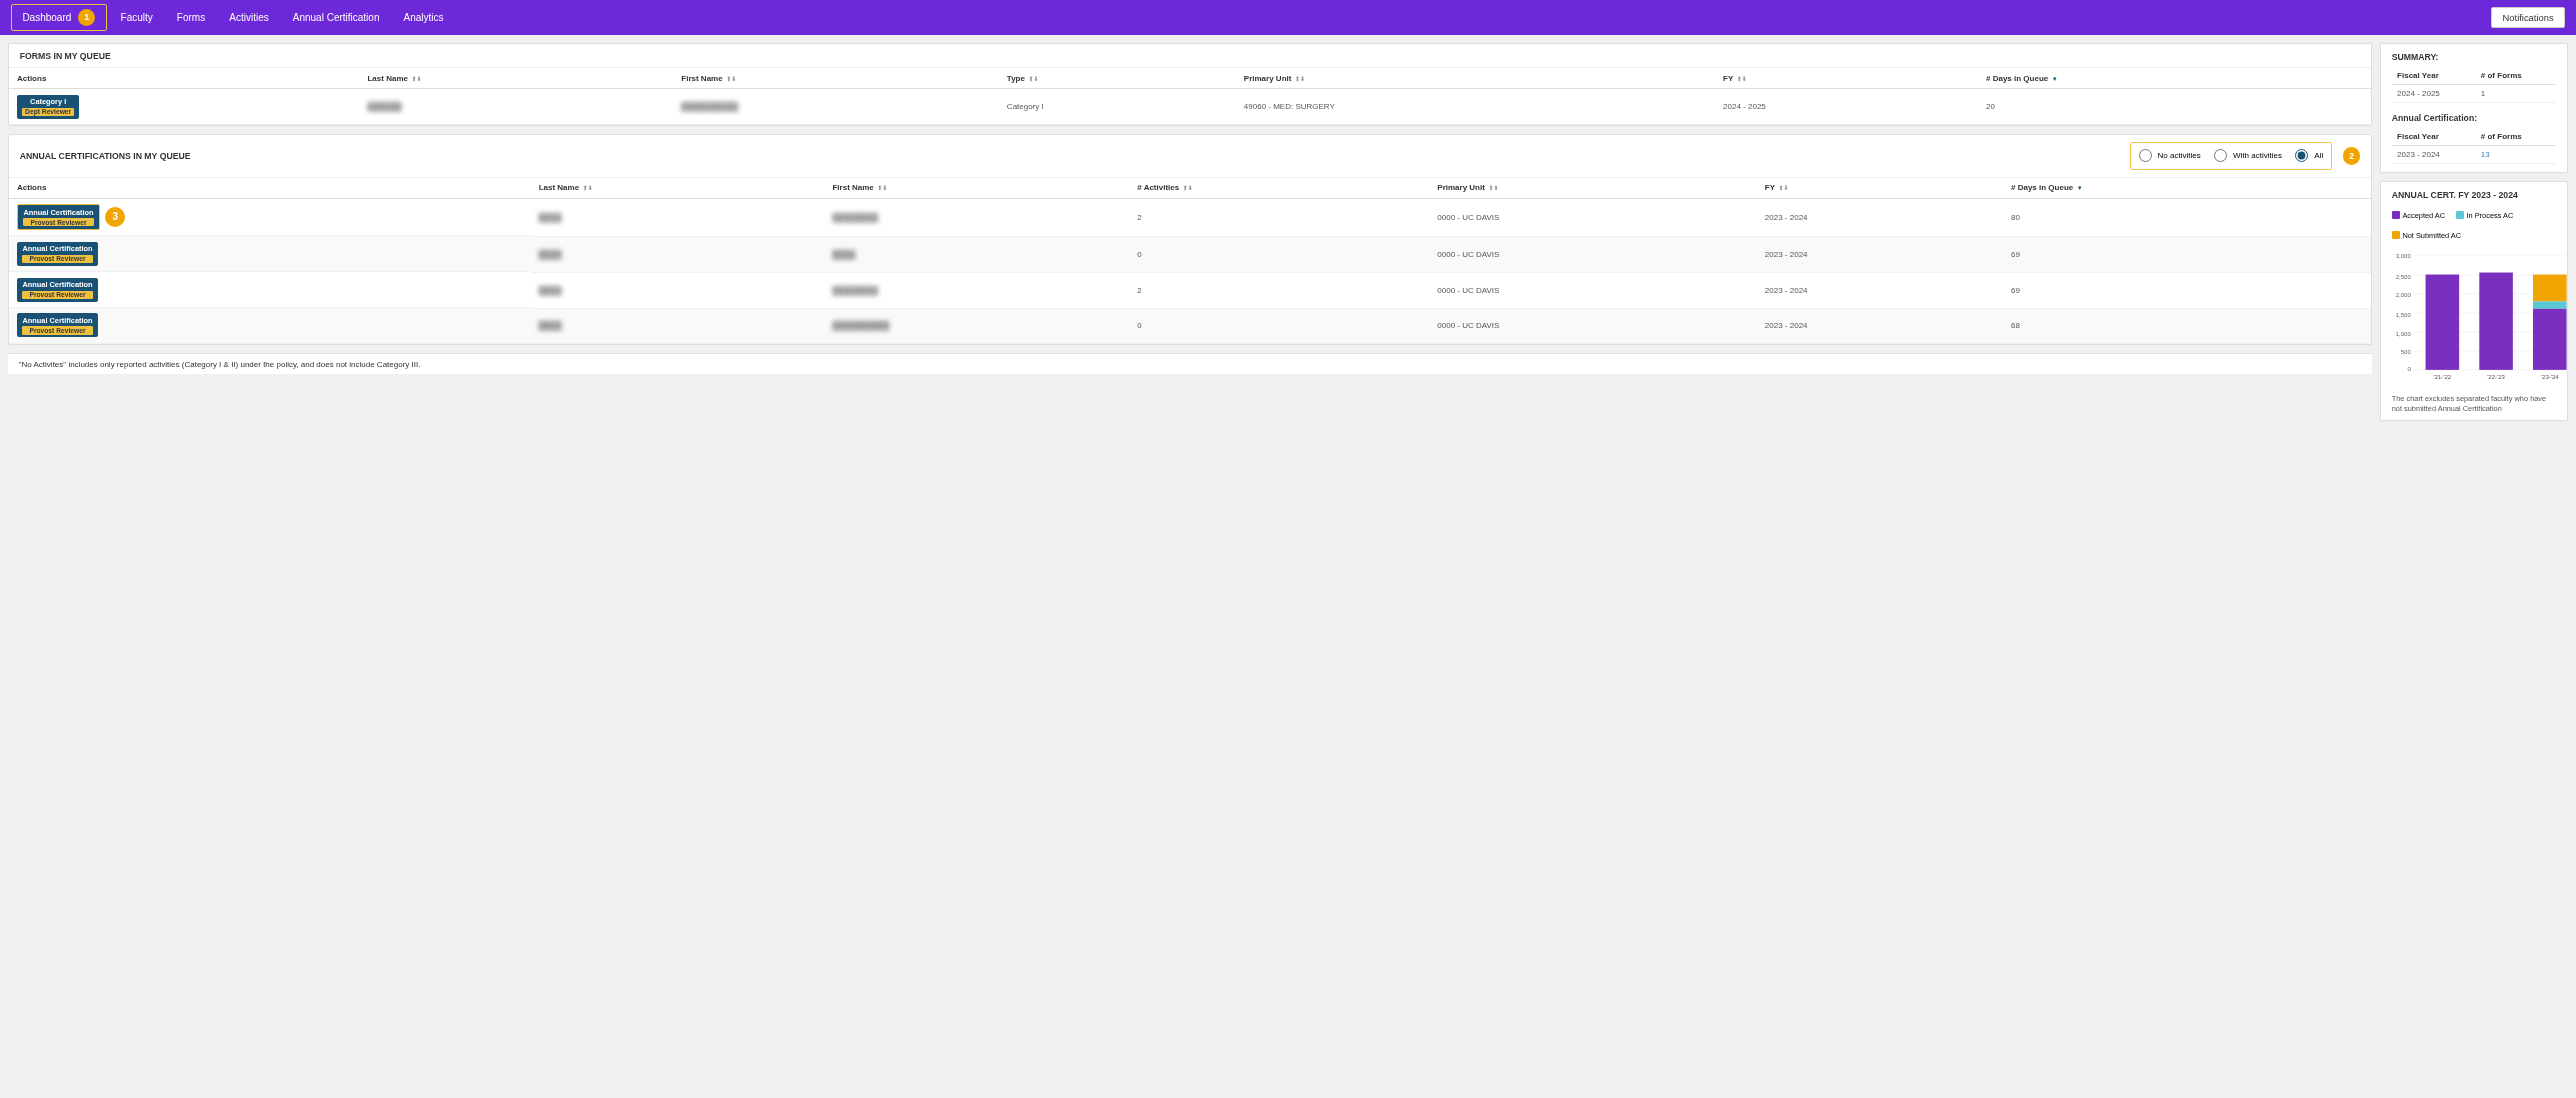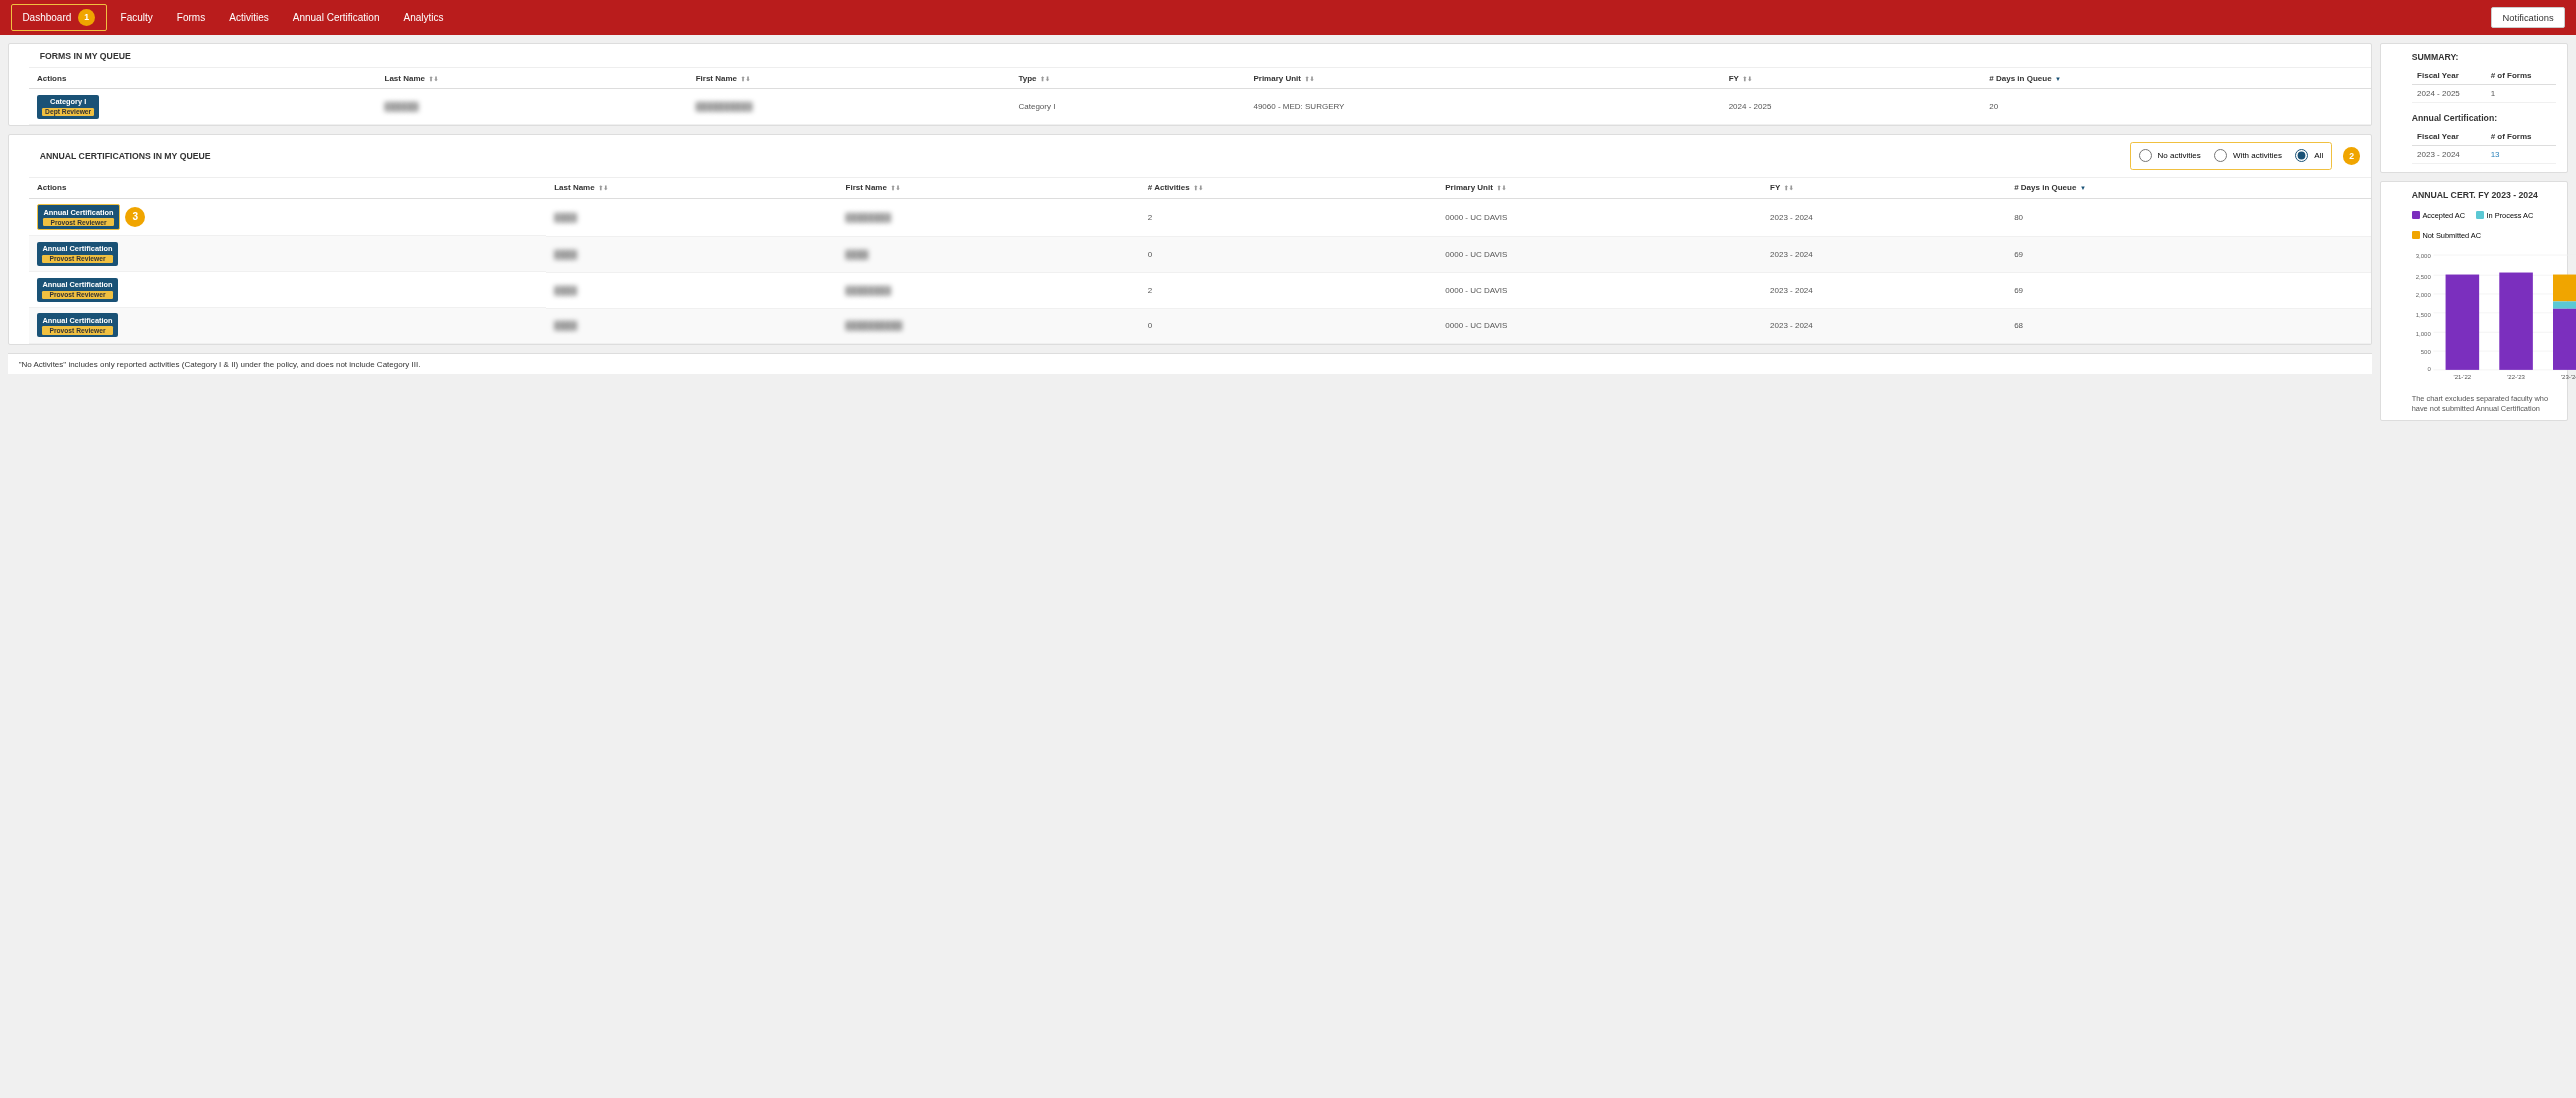--- a/index.html
+++ b/index.html
@@ -1,20 +1,20 @@
 <!DOCTYPE html>
 <html style="font-size:10.7px"><head>
   <meta charset="utf-8">
   <style>
     * { box-sizing: border-box; margin: 0; padding: 0; }
     body { font-family: Arial, sans-serif; background: #f0f0f0; font-size: 8.7px; }
 
     
     .nav-bar {
-      background: #b91c1c;
+      background: #6d28d9;
       display: flex;
       align-items: center;
       padding: 0 10.7px;
       height: 35px;
       gap: 2.7px;
     }
     .nav-item {
       color: #fff;
       padding: 4px 10.7px;
       cursor: pointer;
@@ -57,21 +57,20 @@
       align-items: flex-start;
     }
     .left-col { flex: 1; display: flex; flex-direction: column; gap: 8px; }
     .right-col { width: 188px; display: flex; flex-direction: column; gap: 8px; flex-shrink: 0; }
 
     
     .panel {
       background: #fff;
       border: 0.7px solid #ddd;
       border-radius: 2px;
-      padding-left: 20px;
     }
     .panel-header {
       padding: 6.7px 10.7px;
       font-size: 8.7px;
       font-weight: bold;
       color: #333;
       border-bottom: 0.7px solid #eee;
     }
 
     

